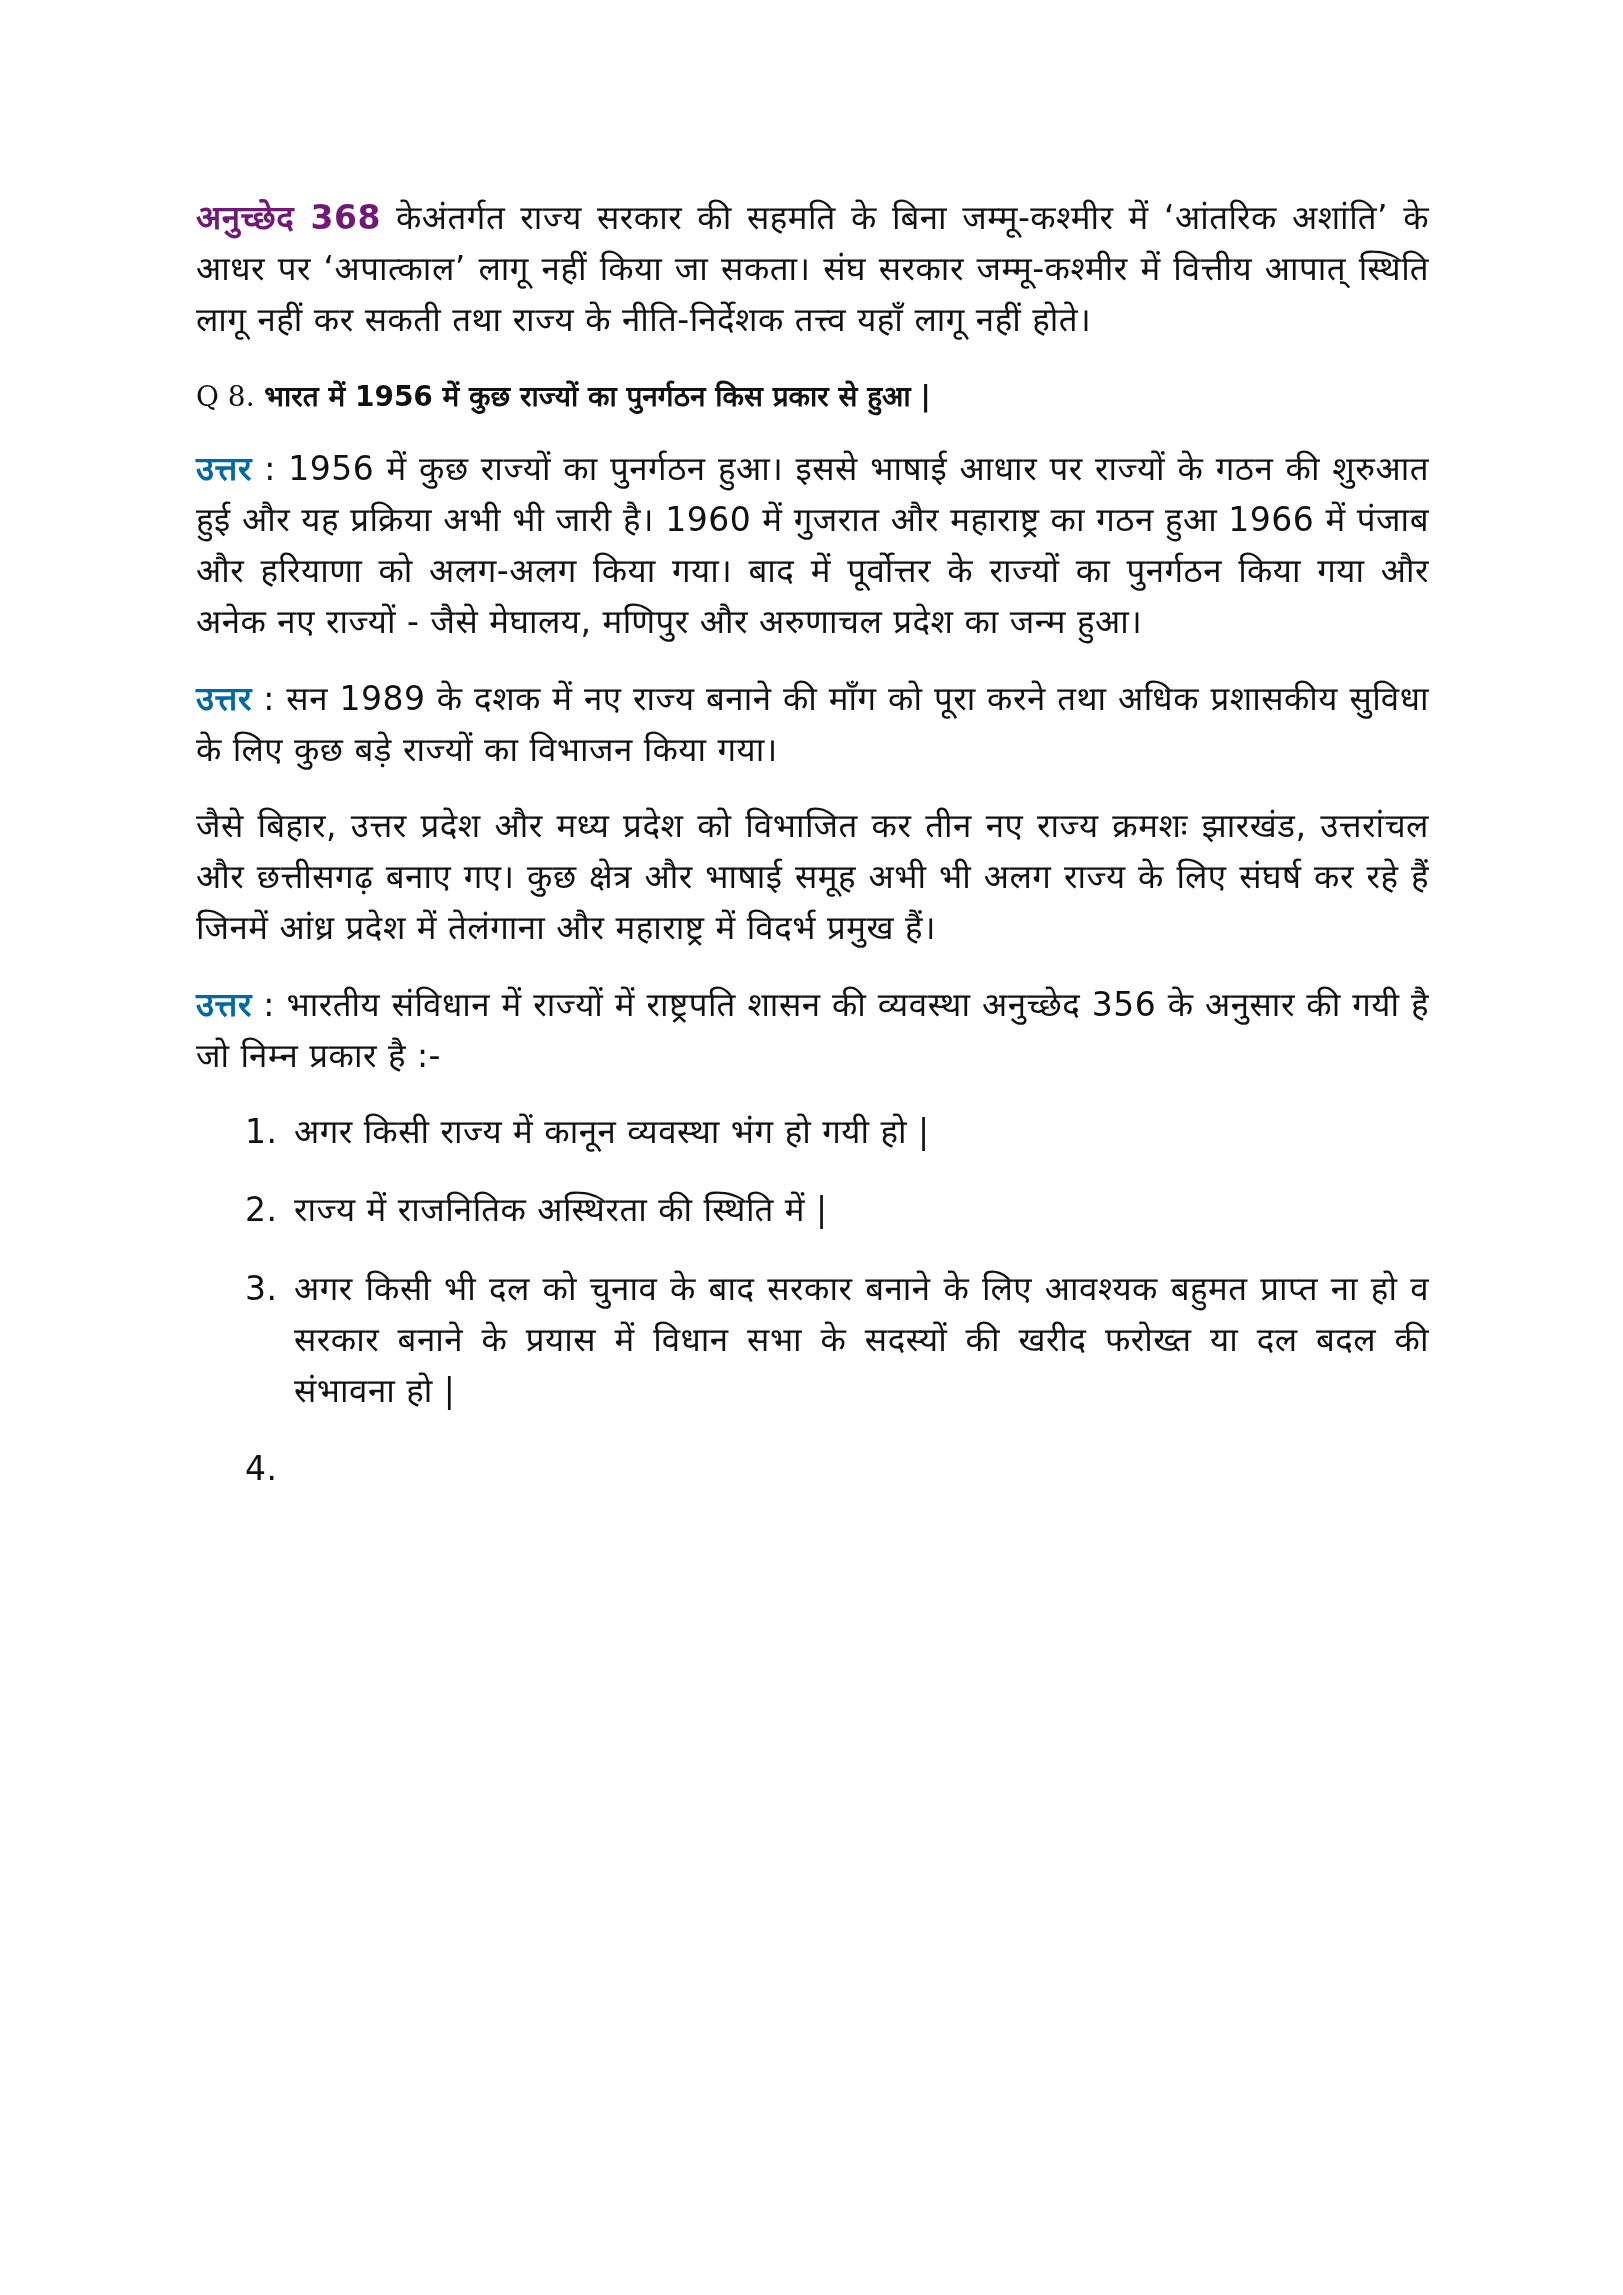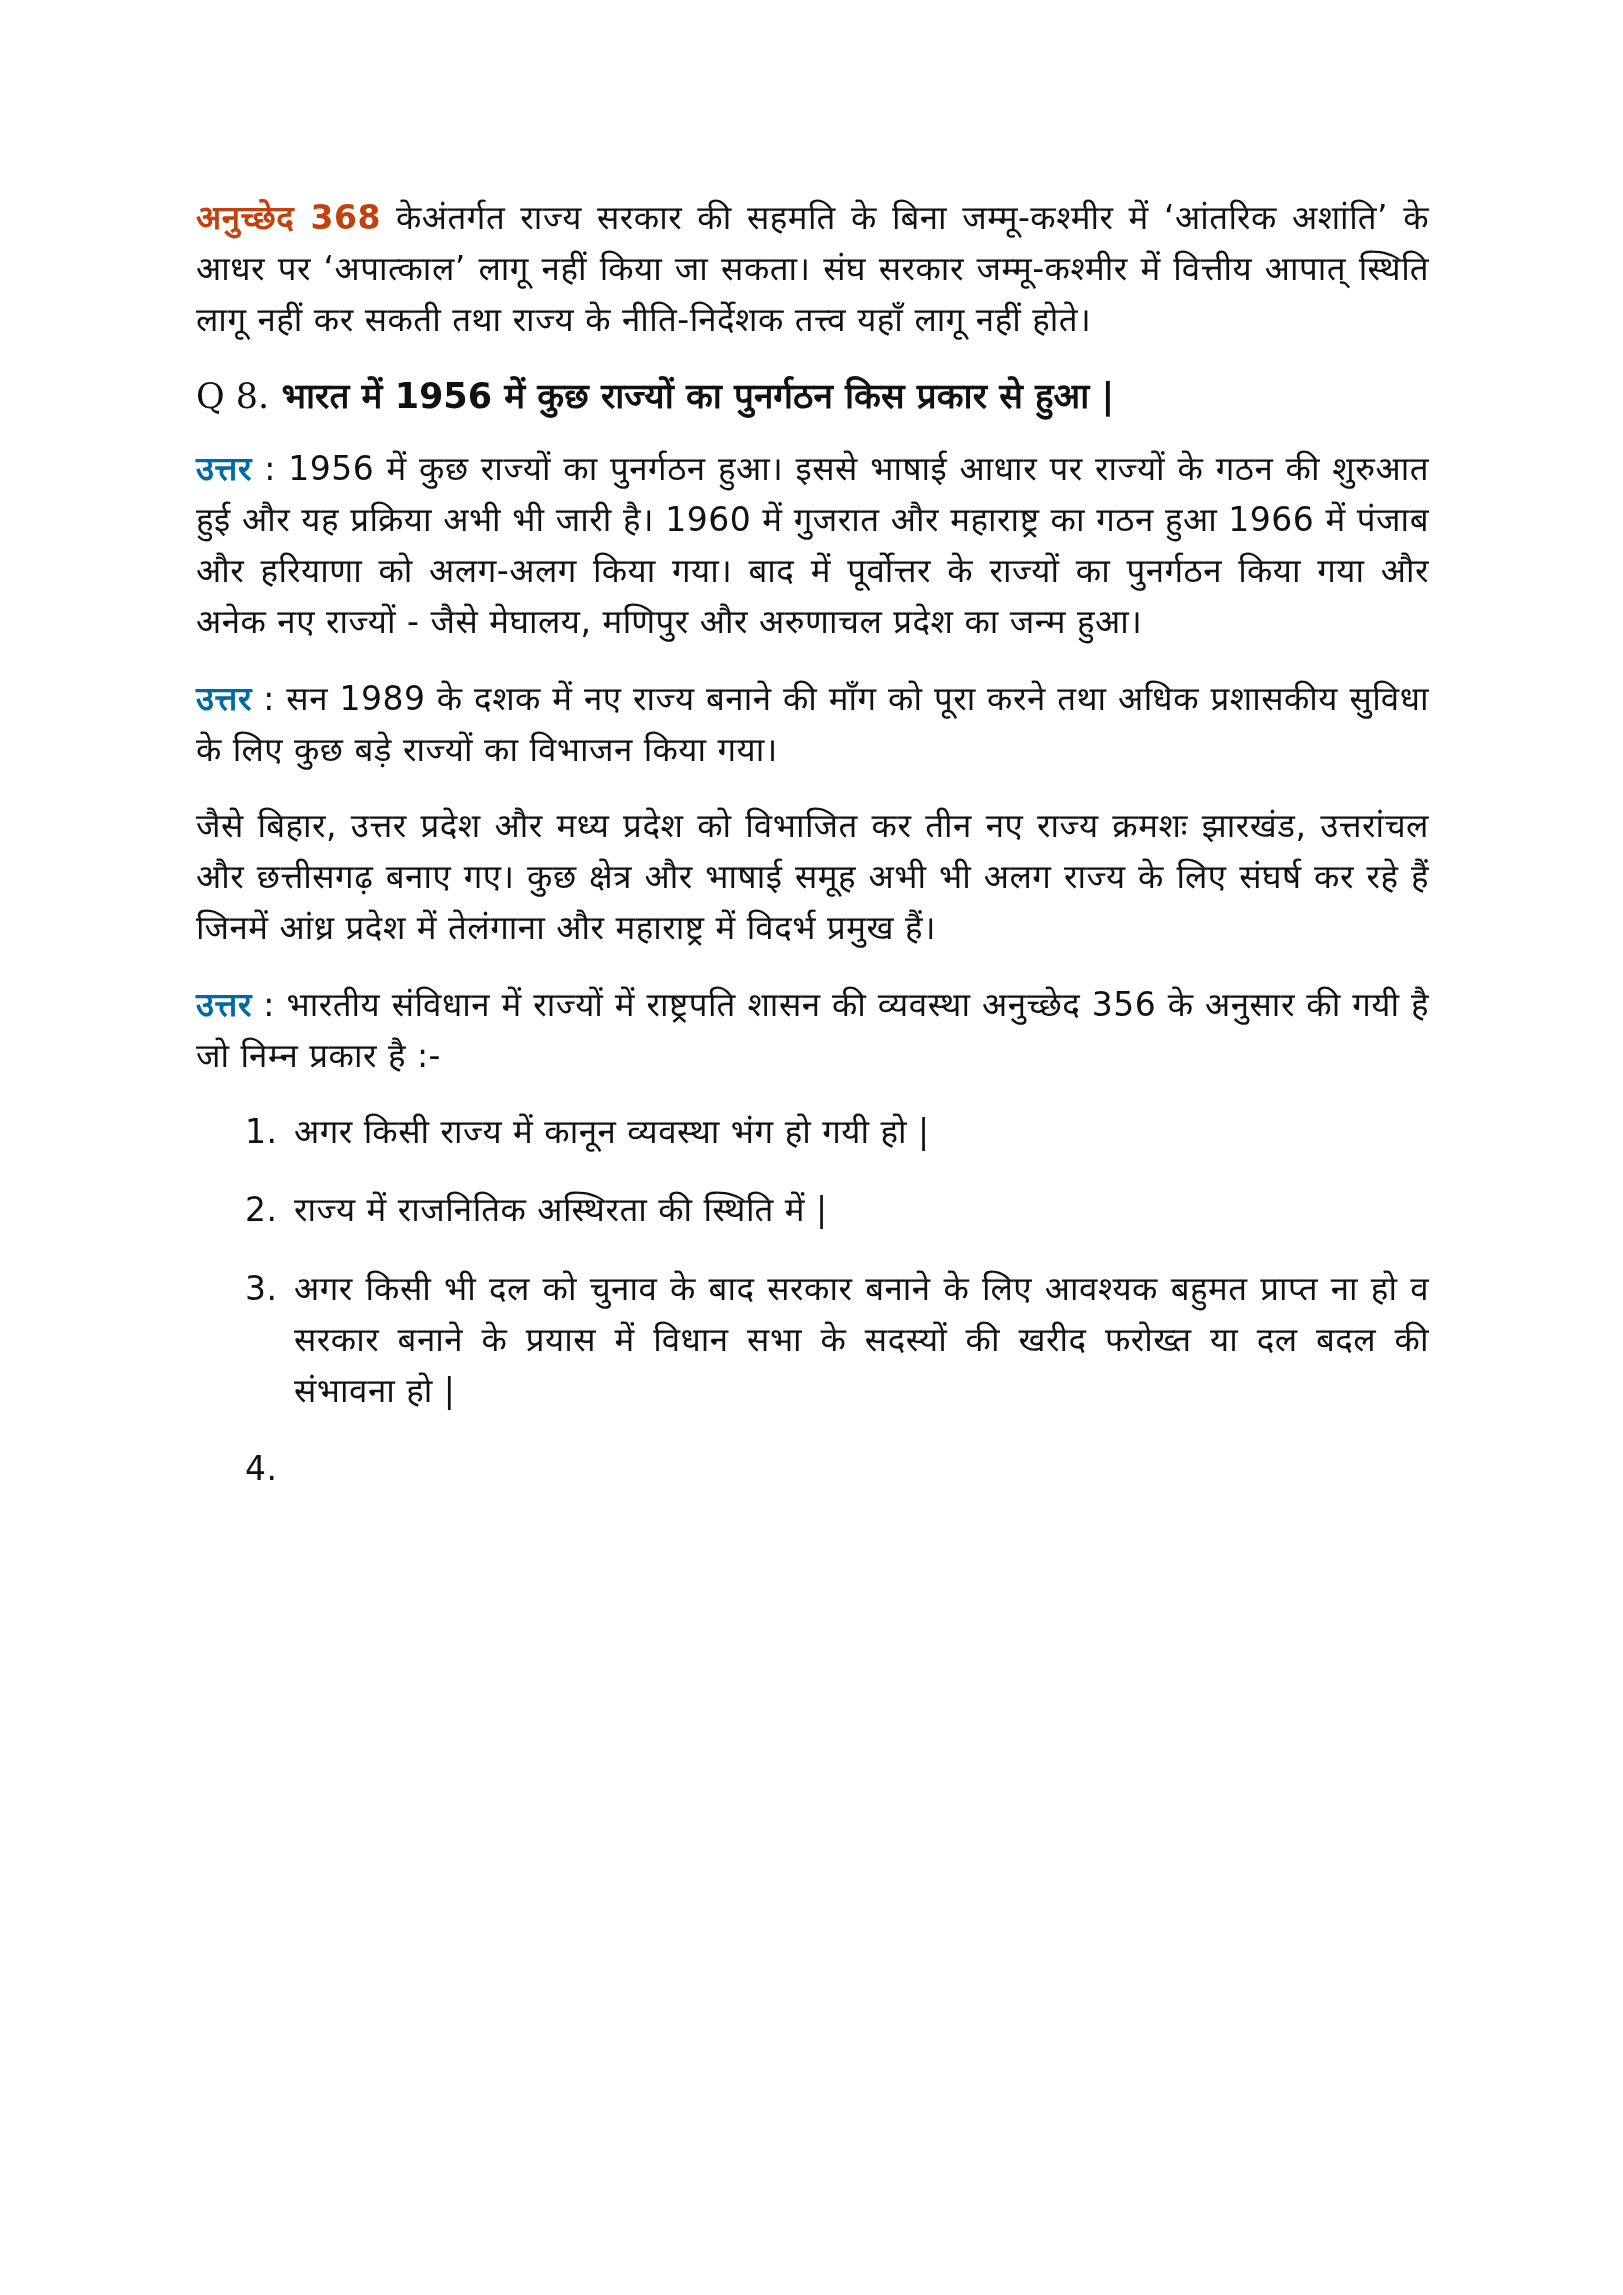--- a/index.html
+++ b/index.html
@@ -6,25 +6,25 @@
   body {
     width: 1623px; height: 2296px; position: relative; overflow: hidden;
     font-family: "DejaVu Sans", sans-serif; color: #111111;
   }
   .page { position: absolute; left: 196px; top: 192px; width: 1233px; }
   .para {
     font-size: 33px; line-height: 51px; text-align: justify;
     margin: 0 0 25.5px 0; letter-spacing: 0.5px;
   }
   .q {
-    font-size: 35px; line-height: 51px; font-weight: bold;
+    font-size: 28px; line-height: 51px; font-weight: bold;
     margin: 0 0 21.6px 0; text-align: justify;
   }
   .q .qnum { font-family: "DejaVu Serif", serif; font-weight: normal; }
-  .art-label { color: #c2410c; font-weight: bold; }
+  .art-label { color: #701a75; font-weight: bold; }
   .ans-label { color: #0369a1; font-weight: bold; }
   ol.points { margin: 0; padding: 0; list-style: none; }
   ol.points li {
     font-size: 33px; line-height: 51px; position: relative;
     padding-left: 98px; margin-bottom: 27.4px; text-align: justify; letter-spacing: 0.5px;
   }
   ol.points li .num { position: absolute; left: 49px; top: 0; }
 </style>
 </head>
 <body>

